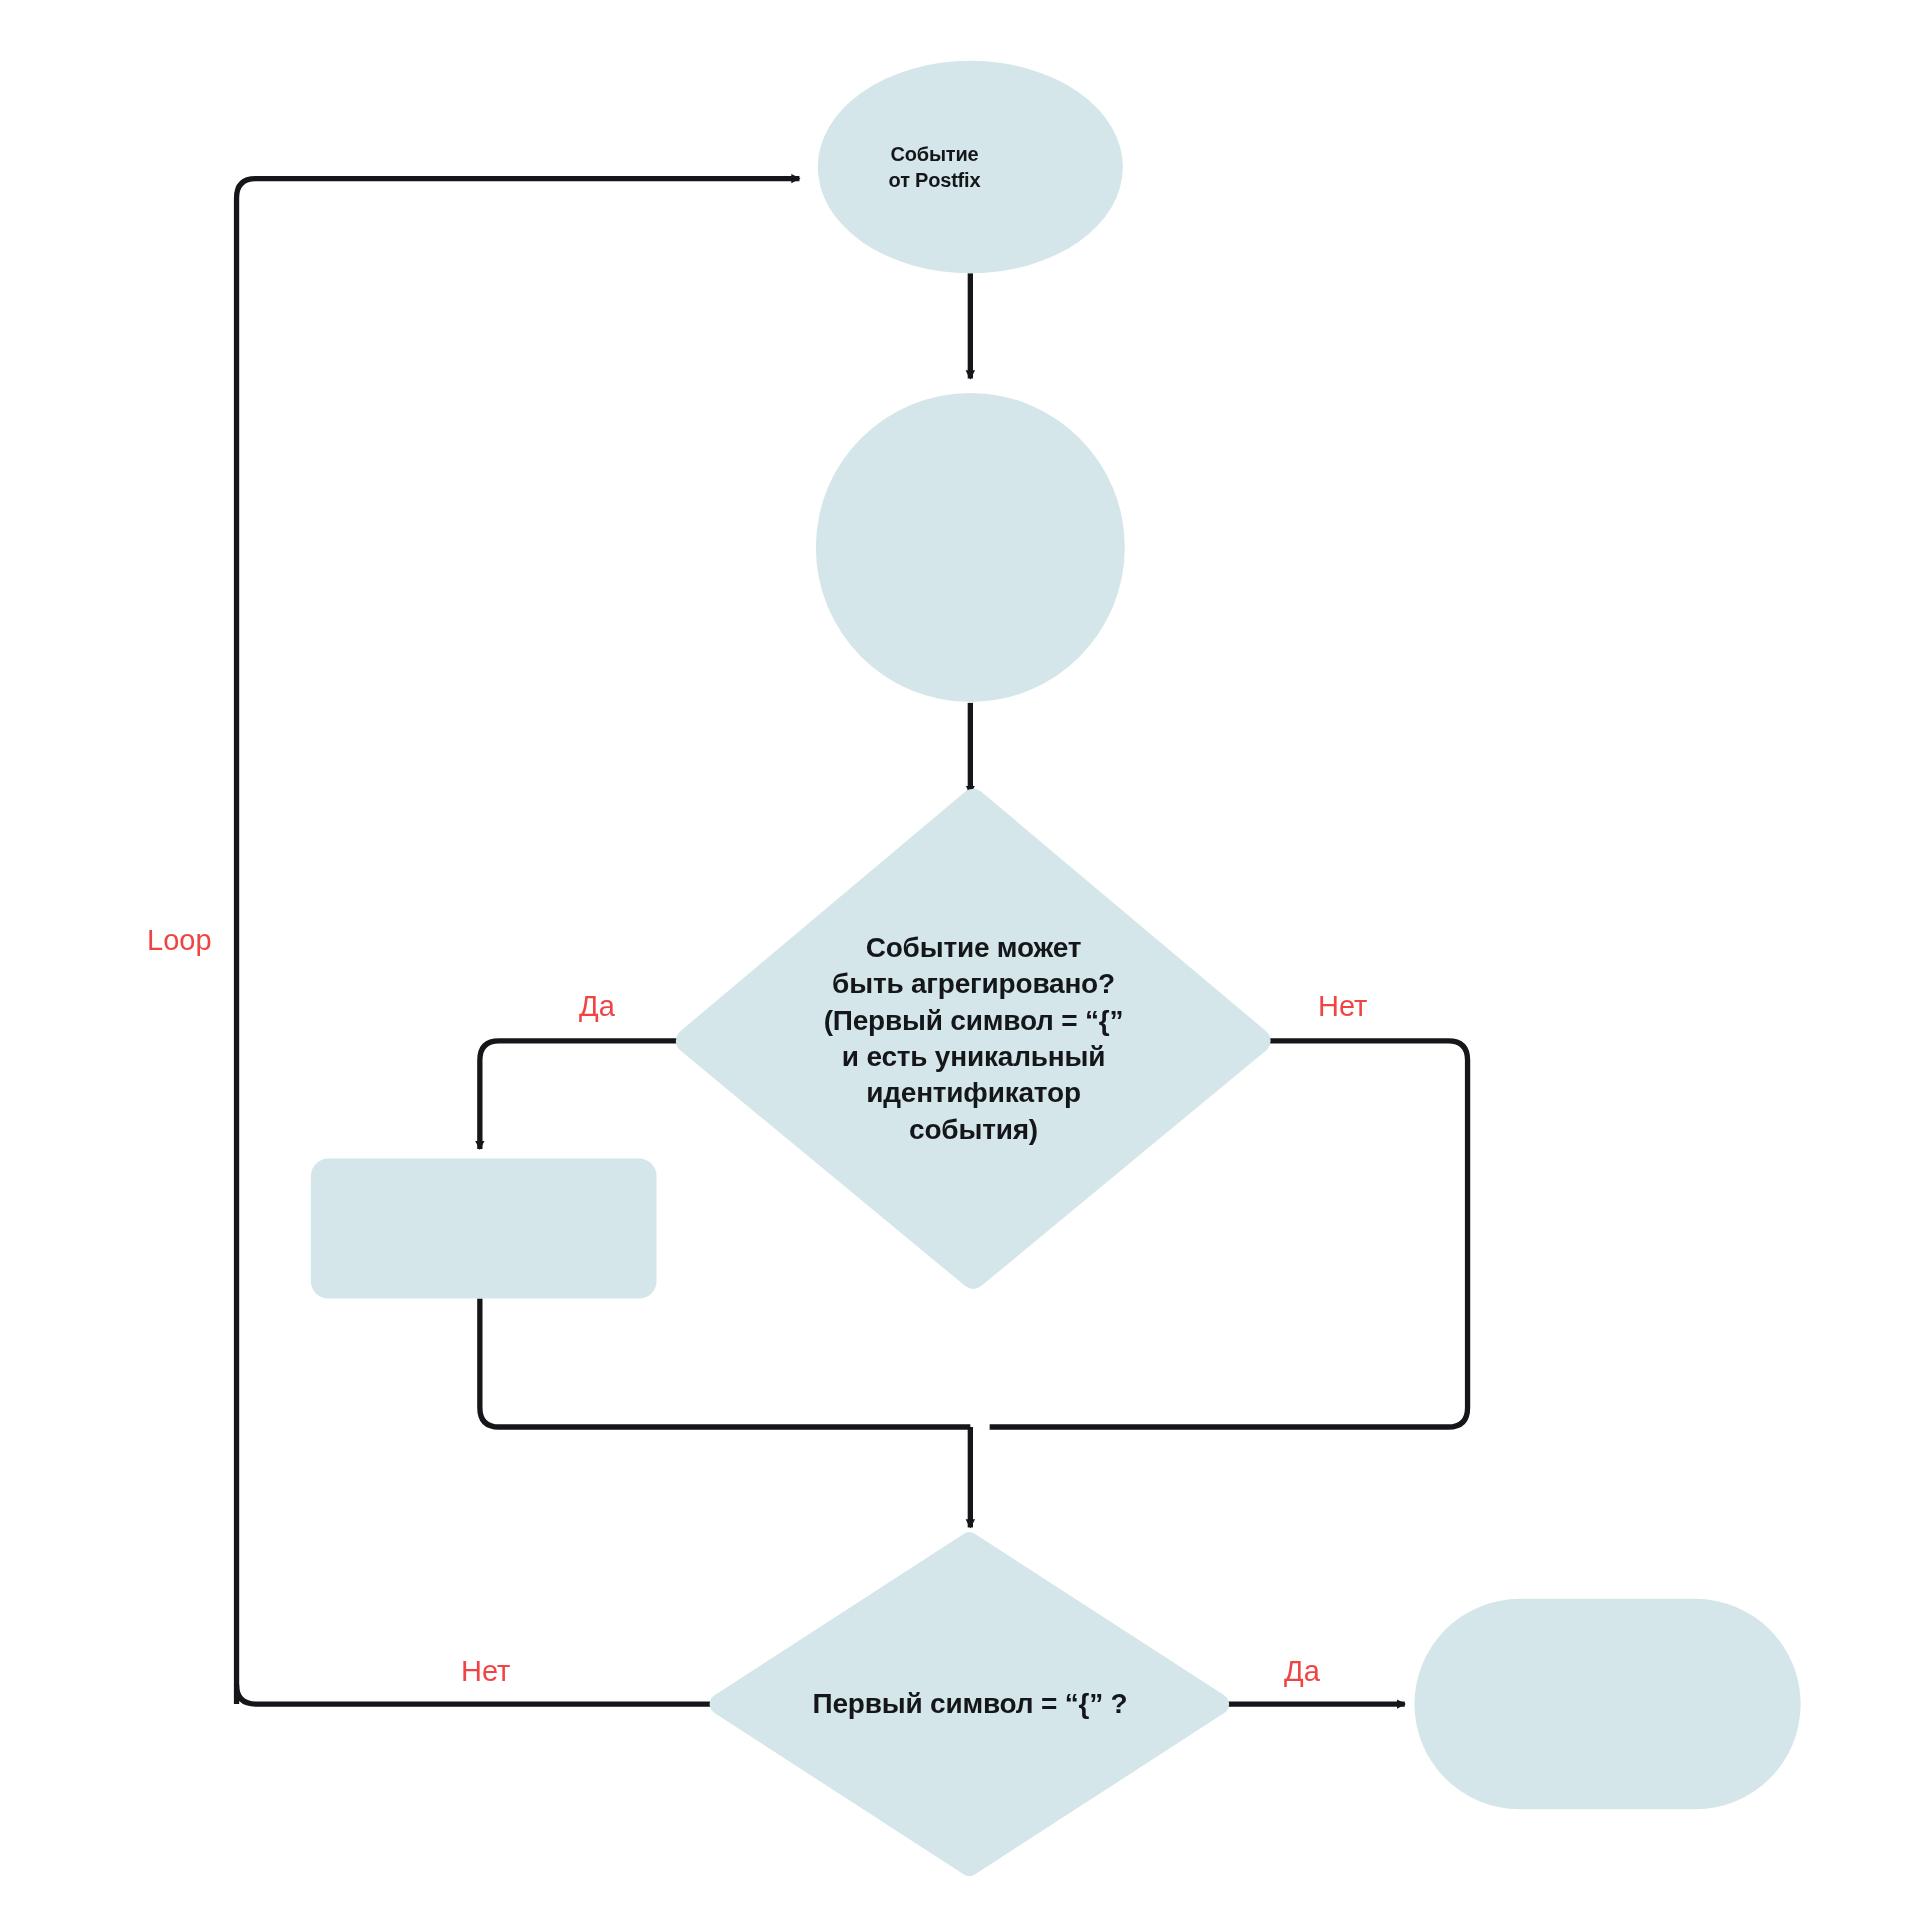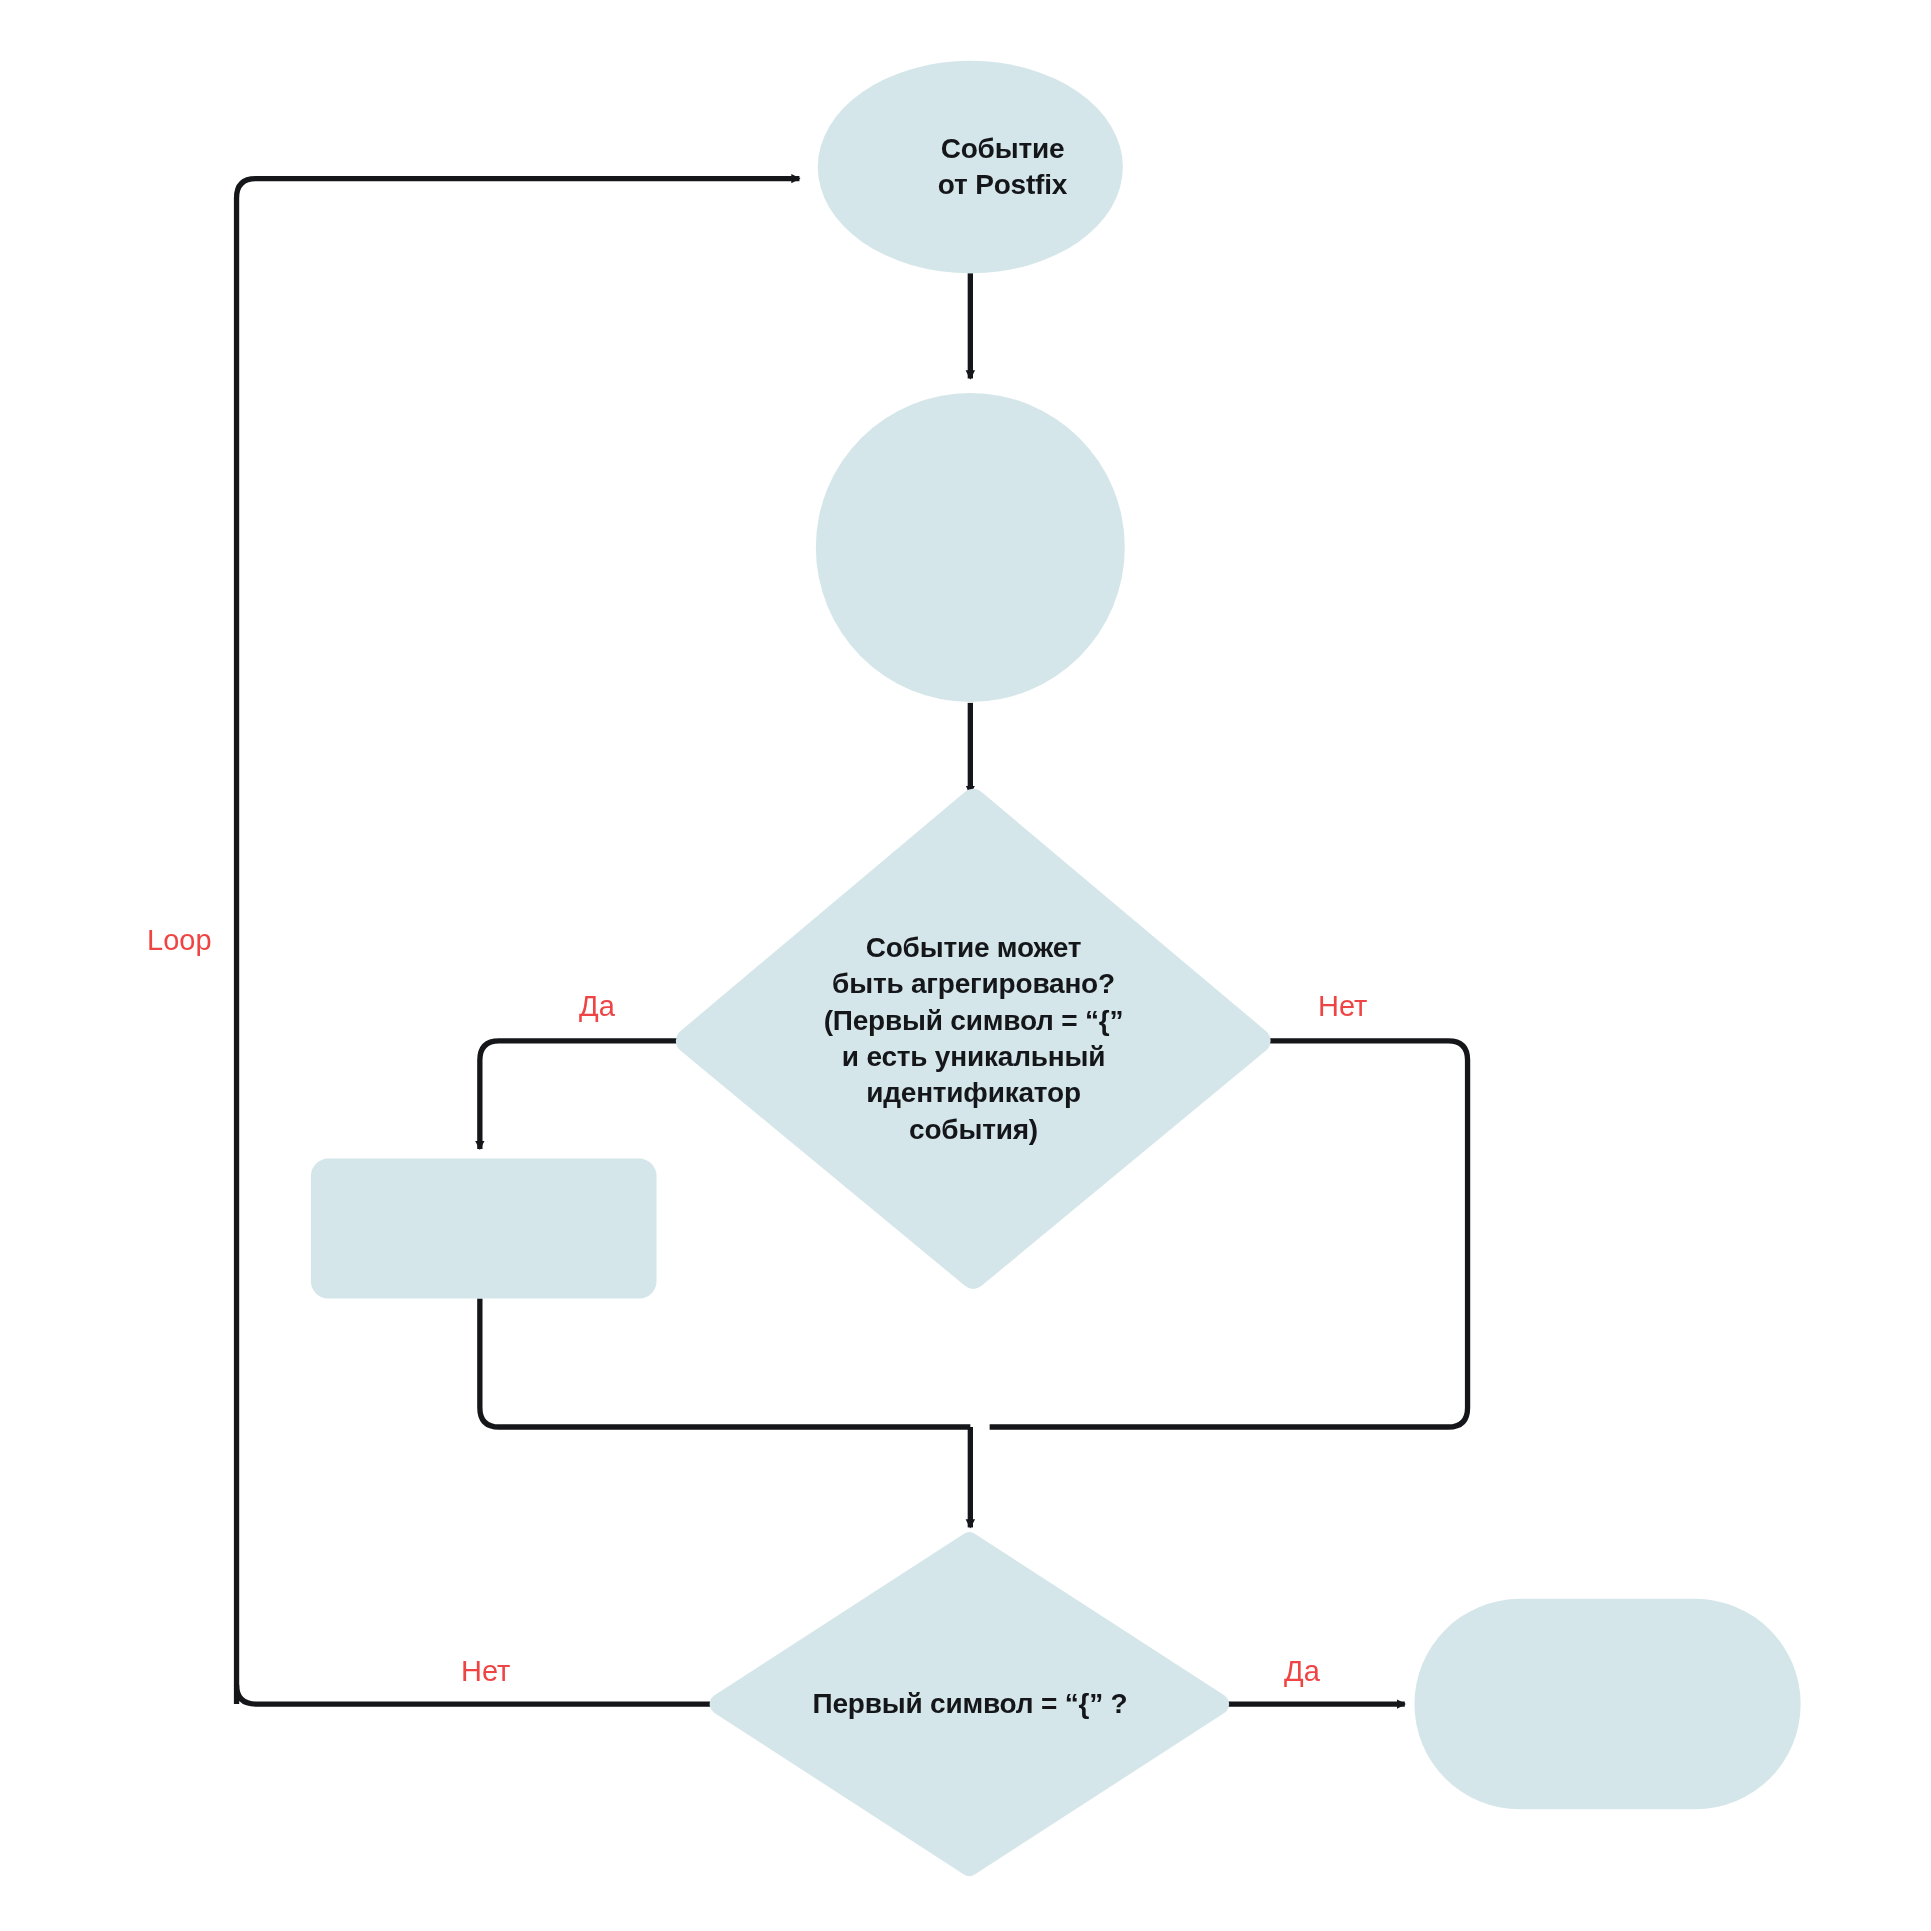--- a/index.html
+++ b/index.html
@@ -89,21 +89,21 @@
       <path d="M 1008,830 L 1303,1078 L 1008,1322 L 713,1078 Z" fill="#d4e6e9" stroke="#d4e6e9" stroke-width="26" stroke-linejoin="round"></path>
 
       <rect x="322" y="1200" width="358" height="145" rx="18" ry="18" fill="#d4e6e9"></rect>
 
       <path d="M 1004,1598 L 1262,1765 L 1004,1932 L 746,1765 Z" fill="#d4e6e9" stroke="#d4e6e9" stroke-width="22" stroke-linejoin="round"></path>
 
       <rect x="1465" y="1656" width="400" height="218" rx="109" ry="109" fill="#d4e6e9"></rect>
     </g>
   </svg>
 
-  <div class="node-label" style="left:850px; top:77px; width:305px; height:180px; font-size:28px;">Событие
+  <div class="node-label" style="left:782px; top:77px; width:305px; height:180px; font-size:20px;">Событие
 от Postfix</div>
 
 
   <div class="node-label" style="left:790px; top:927px; width:367px; height:224px; font-size:28px;">Событие может
 быть агрегировано?
 (Первый символ  = “{”
 и есть уникальный
 идентификатор
 события)</div>
 

